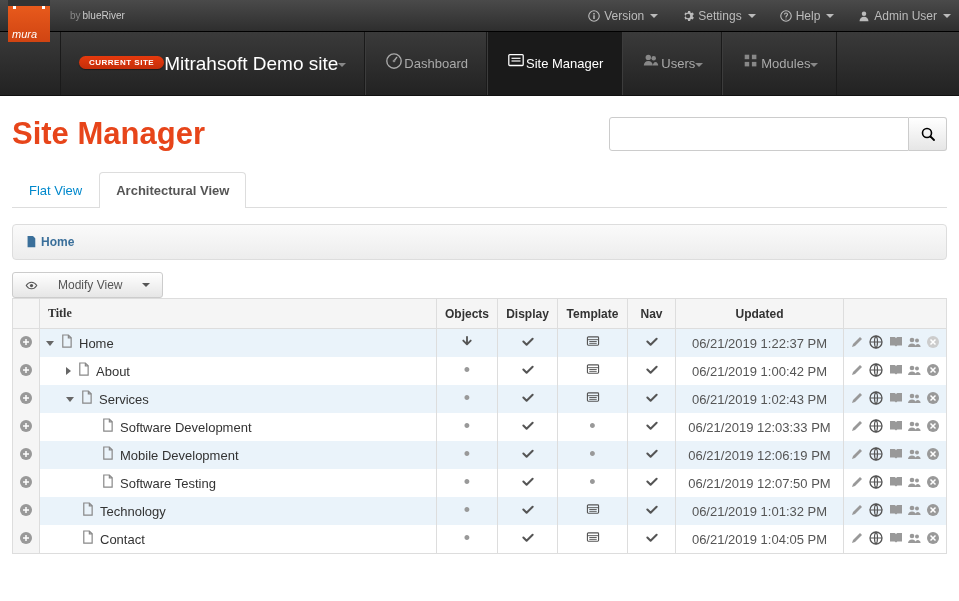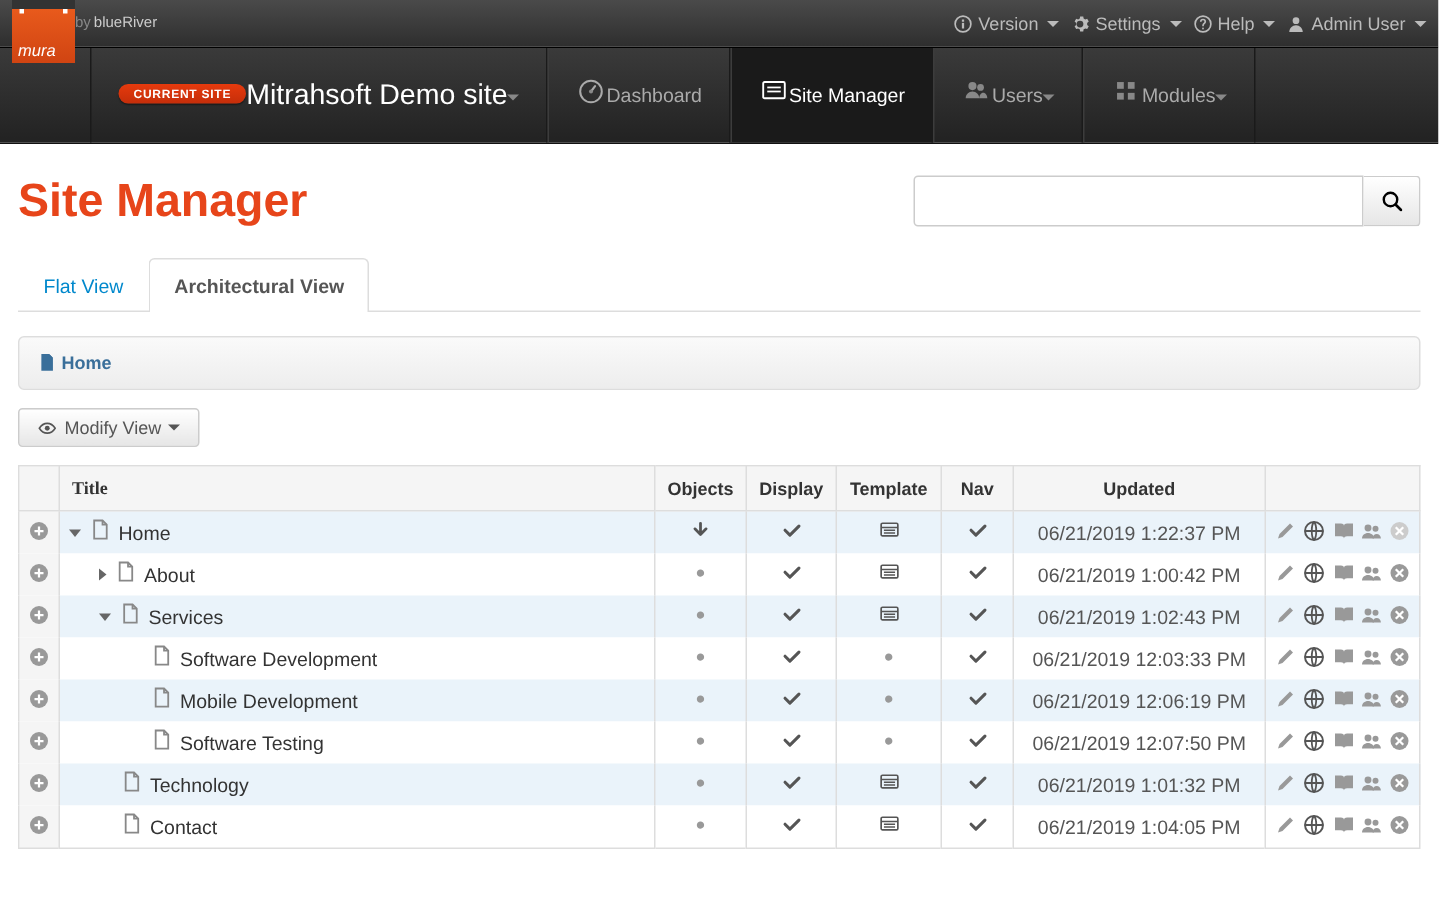--- a/index.html
+++ b/index.html
@@ -4,23 +4,23 @@
   <style>
     * { margin: 0; padding: 0; box-sizing: border-box; }
     body { font-family: "Helvetica Neue", Helvetica, Arial, sans-serif; font-size: 13px; background: #fff; color: #333; }
     
     
     .topbar { background: linear-gradient(#4a4a4a, #2e2e2e); height: 32px; display: flex; align-items: center; padding: 0 8px; color: #999; border-bottom: 1px solid #000; }
     .logo { width: 42px; height: 42px; background: linear-gradient(#e85a1c, #d04412); margin-top: 10px; position: relative; z-index: 10; border-top: 6px solid #333; }
     .logo-text { position: absolute; bottom: 2px; left: 4px; color: #fff; font-size: 11px; font-style: italic; font-weight: 500; }
     .logo::before { content: ''; position: absolute; top: 0; left: 5px; width: 3px; height: 3px; background: #fff; }
     .logo::after { content: ''; position: absolute; top: 0; right: 5px; width: 3px; height: 3px; background: #fff; }
-    .by-text { font-size: 10px; color: #888; margin-left: 0; }
+    .by-text { font-size: 10px; color: #888; margin-left: 20px; }
     .brand { font-size: 10px; color: #ccc; margin-left: 2px; }
-    .topbar-right { margin-left: auto; display: flex; gap: 8px; }
+    .topbar-right { margin-left: auto; display: flex; gap: 24px; }
     .topbar-item { color: #bbb; font-size: 12px; cursor: pointer; display: flex; align-items: center; gap: 4px; }
     .topbar-item svg { width: 12px; height: 12px; fill: #bbb; }
     .caret-sm { display: inline-block; width: 0; height: 0; border-left: 4px solid transparent; border-right: 4px solid transparent; border-top: 4px solid #bbb; margin-left: 2px; }
     
     
     .navbar { background: linear-gradient(#3a3a3a, #222); height: 64px; display: flex; align-items: stretch; padding-left: 60px; border-bottom: 1px solid #111; }
     .nav-item { display: flex; flex-direction: row; align-items: center; justify-content: center; padding: 0 18px; color: #aaa; cursor: pointer; position: relative; border-right: 1px solid #1a1a1a; border-left: 1px solid #3c3c3c; font-size: 13px; }
     .nav-item:first-child { border-left: 1px solid #1a1a1a; }
     .nav-item.active { background: #1a1a1a; color: #fff; }
     .nav-item .nav-icon { margin-bottom: 3px; }
@@ -45,21 +45,21 @@
     .tab { padding: 10px 16px; font-size: 13px; color: #555; font-weight: bold; cursor: pointer; border: 1px solid transparent; border-bottom: none; border-radius: 4px 4px 0 0; margin-bottom: -1px; }
     .tab.active { border-color: #ddd; background: #fff; }
     .tab.inactive { color: #0088cc; font-weight: normal; }
     
     
     .breadcrumb-box { background: linear-gradient(#fafafa, #ededed); border: 1px solid #ddd; border-radius: 4px; padding: 10px 12px; margin-bottom: 12px; display: flex; align-items: center; gap: 4px; }
     .breadcrumb-box svg { width: 12px; height: 14px; fill: #3a6f9a; }
     .breadcrumb-link { color: #3a6f9a; font-size: 12px; font-weight: bold; }
     
     
-    .modify-view { display: inline-flex; align-items: center; gap: 5px; padding: 5px 12px; border: 1px solid #ccc; border-radius: 3px; background: linear-gradient(#fff, #e6e6e6); cursor: pointer; font-size: 12px; color: #555; margin-bottom: 12px; }
+    .modify-view { display: inline-flex; align-items: center; gap: 20px; padding: 5px 12px; border: 1px solid #ccc; border-radius: 3px; background: linear-gradient(#fff, #e6e6e6); cursor: pointer; font-size: 12px; color: #555; }
     .modify-view svg { width: 13px; height: 13px; fill: #555; }
     .modify-caret { width: 0; height: 0; border-left: 4px solid transparent; border-right: 4px solid transparent; border-top: 4px solid #555; }
     
     
     .grid { width: 100%; border-collapse: collapse; border: 1px solid #ddd; }
     .grid th { background: #f5f5f5; border: 1px solid #ddd; padding: 7px 8px; font-size: 12px; font-weight: bold; text-align: center; color: #333; }
     .grid th.title-col { text-align: left; padding-left: 8px; font-family: Liberation Serif, serif; }
     .grid td { border-right: 1px solid #ddd; padding: 5px 6px; font-size: 13px; color: #555; text-align: center; vertical-align: middle; }
     .grid tr:nth-child(odd) td { background: #eaf3fa; }
     .grid tr:nth-child(even) td { background: #fff; }

